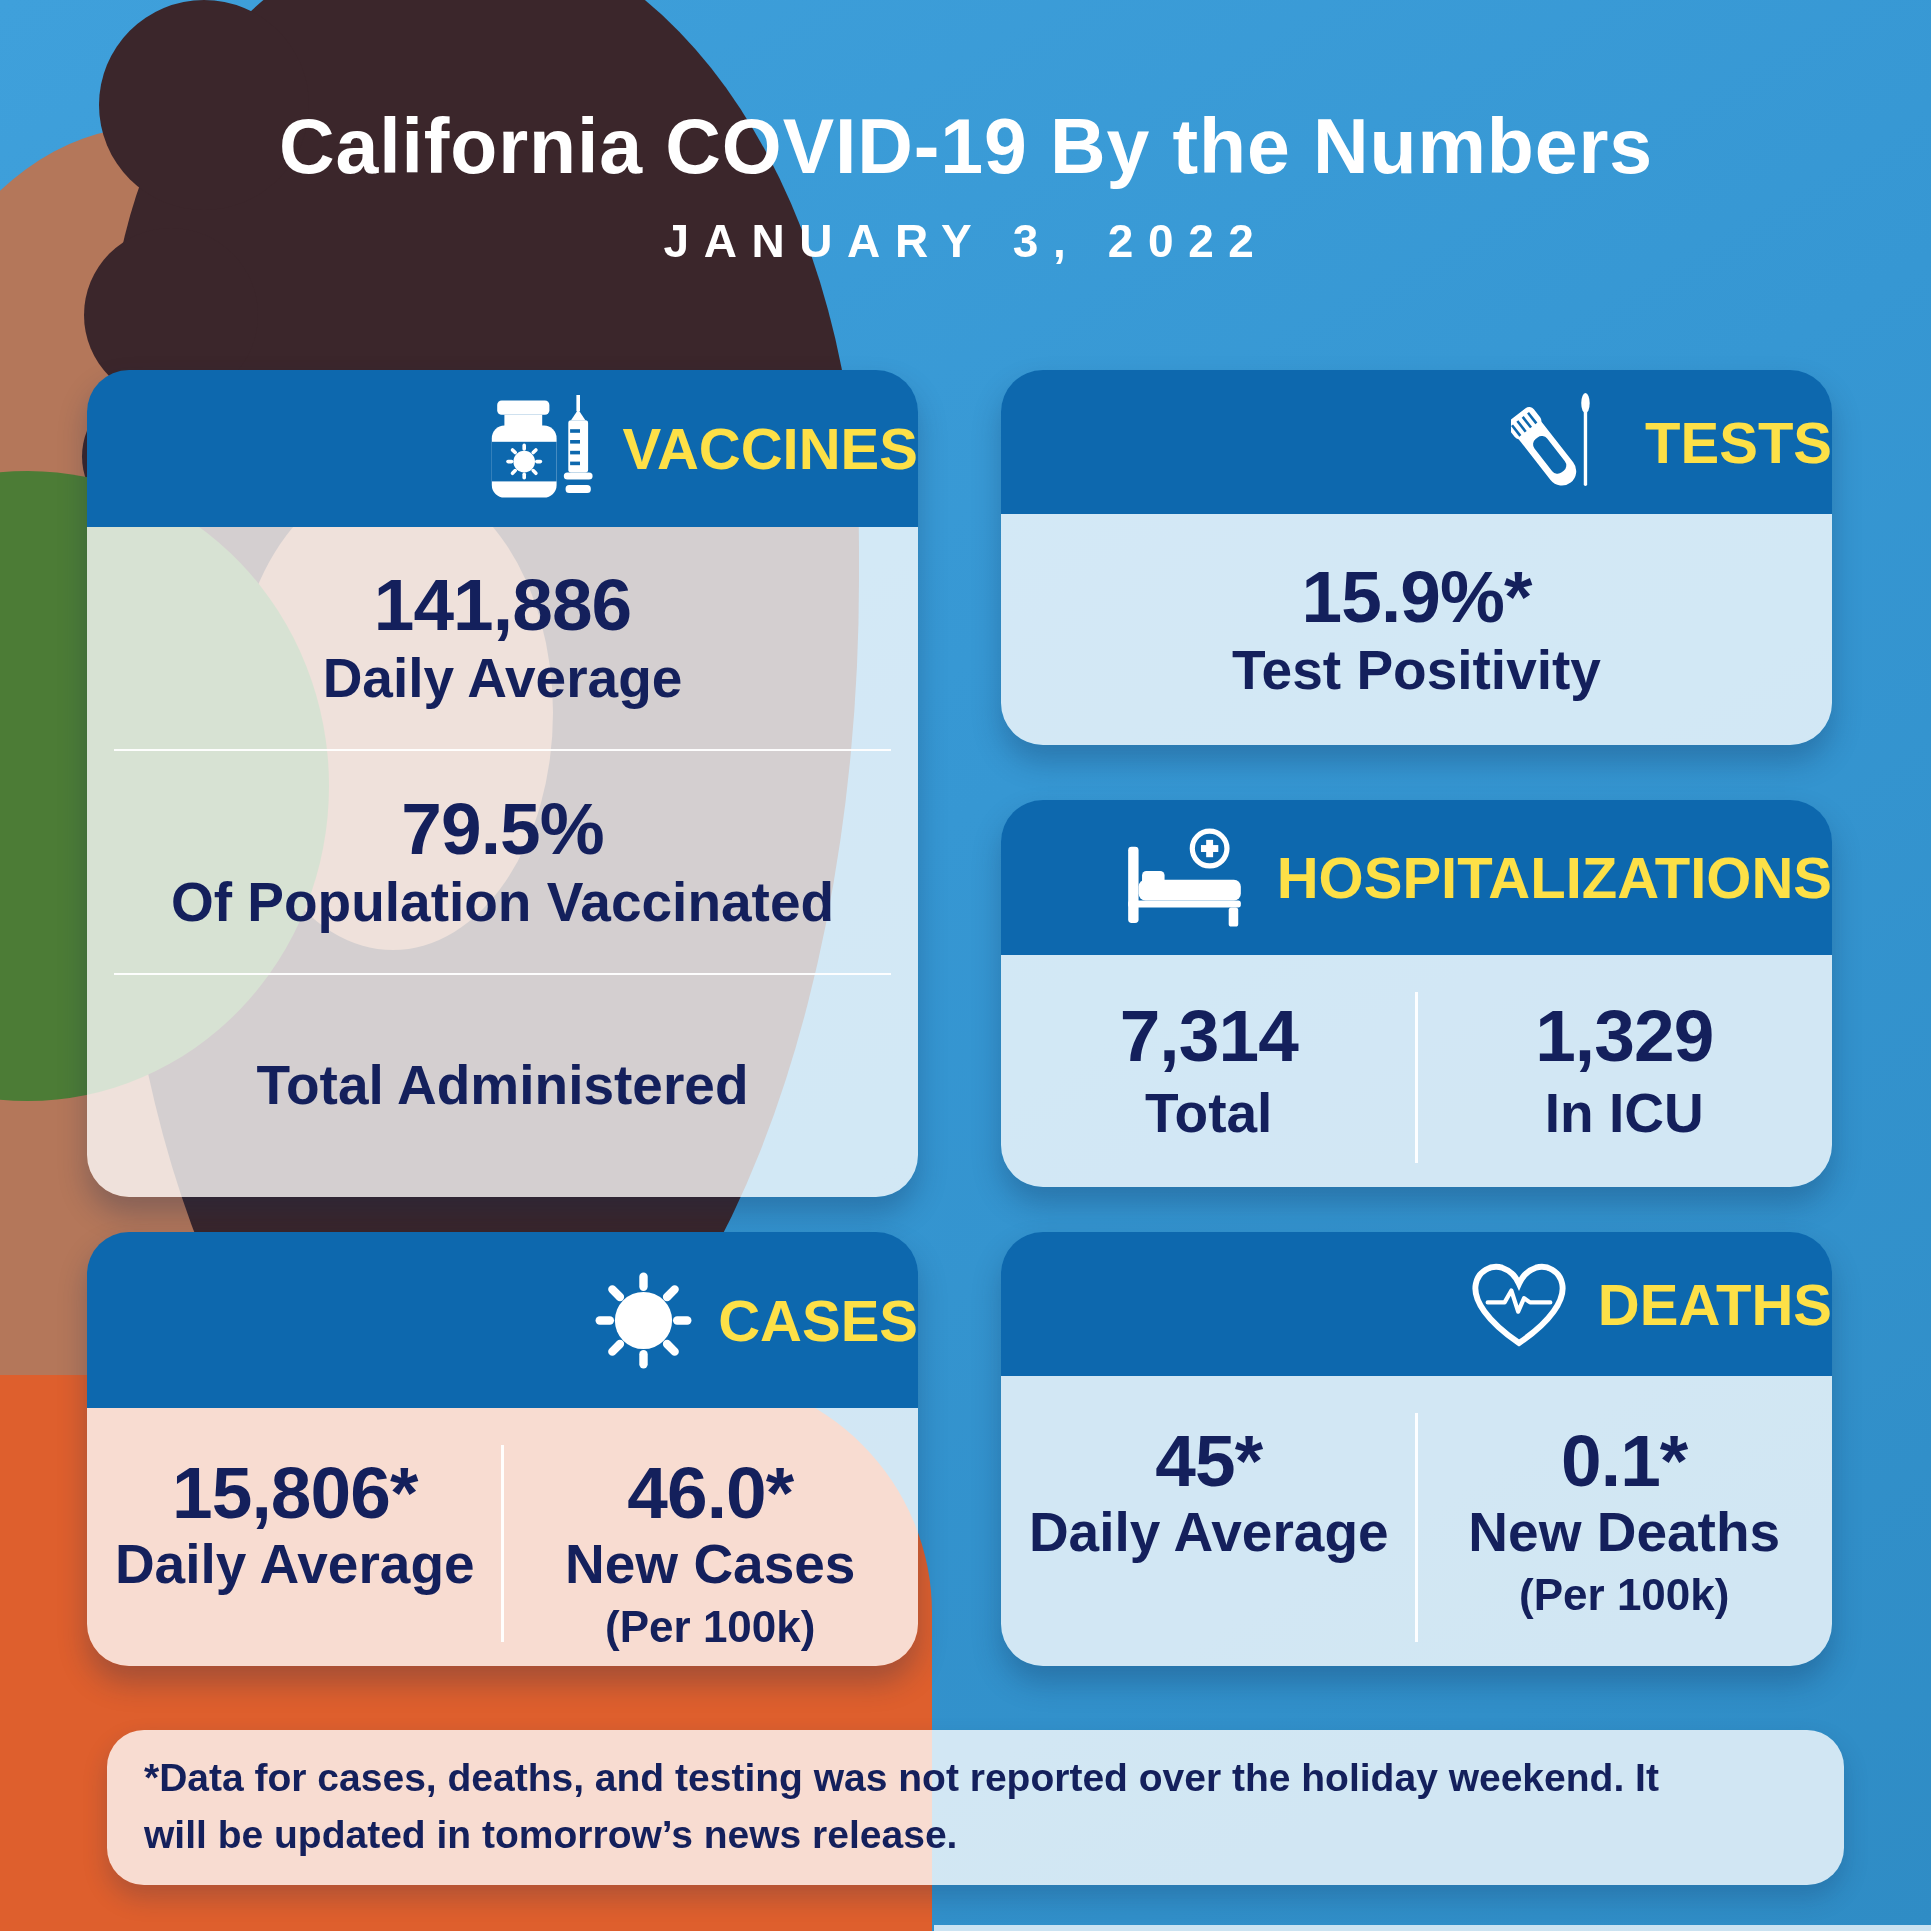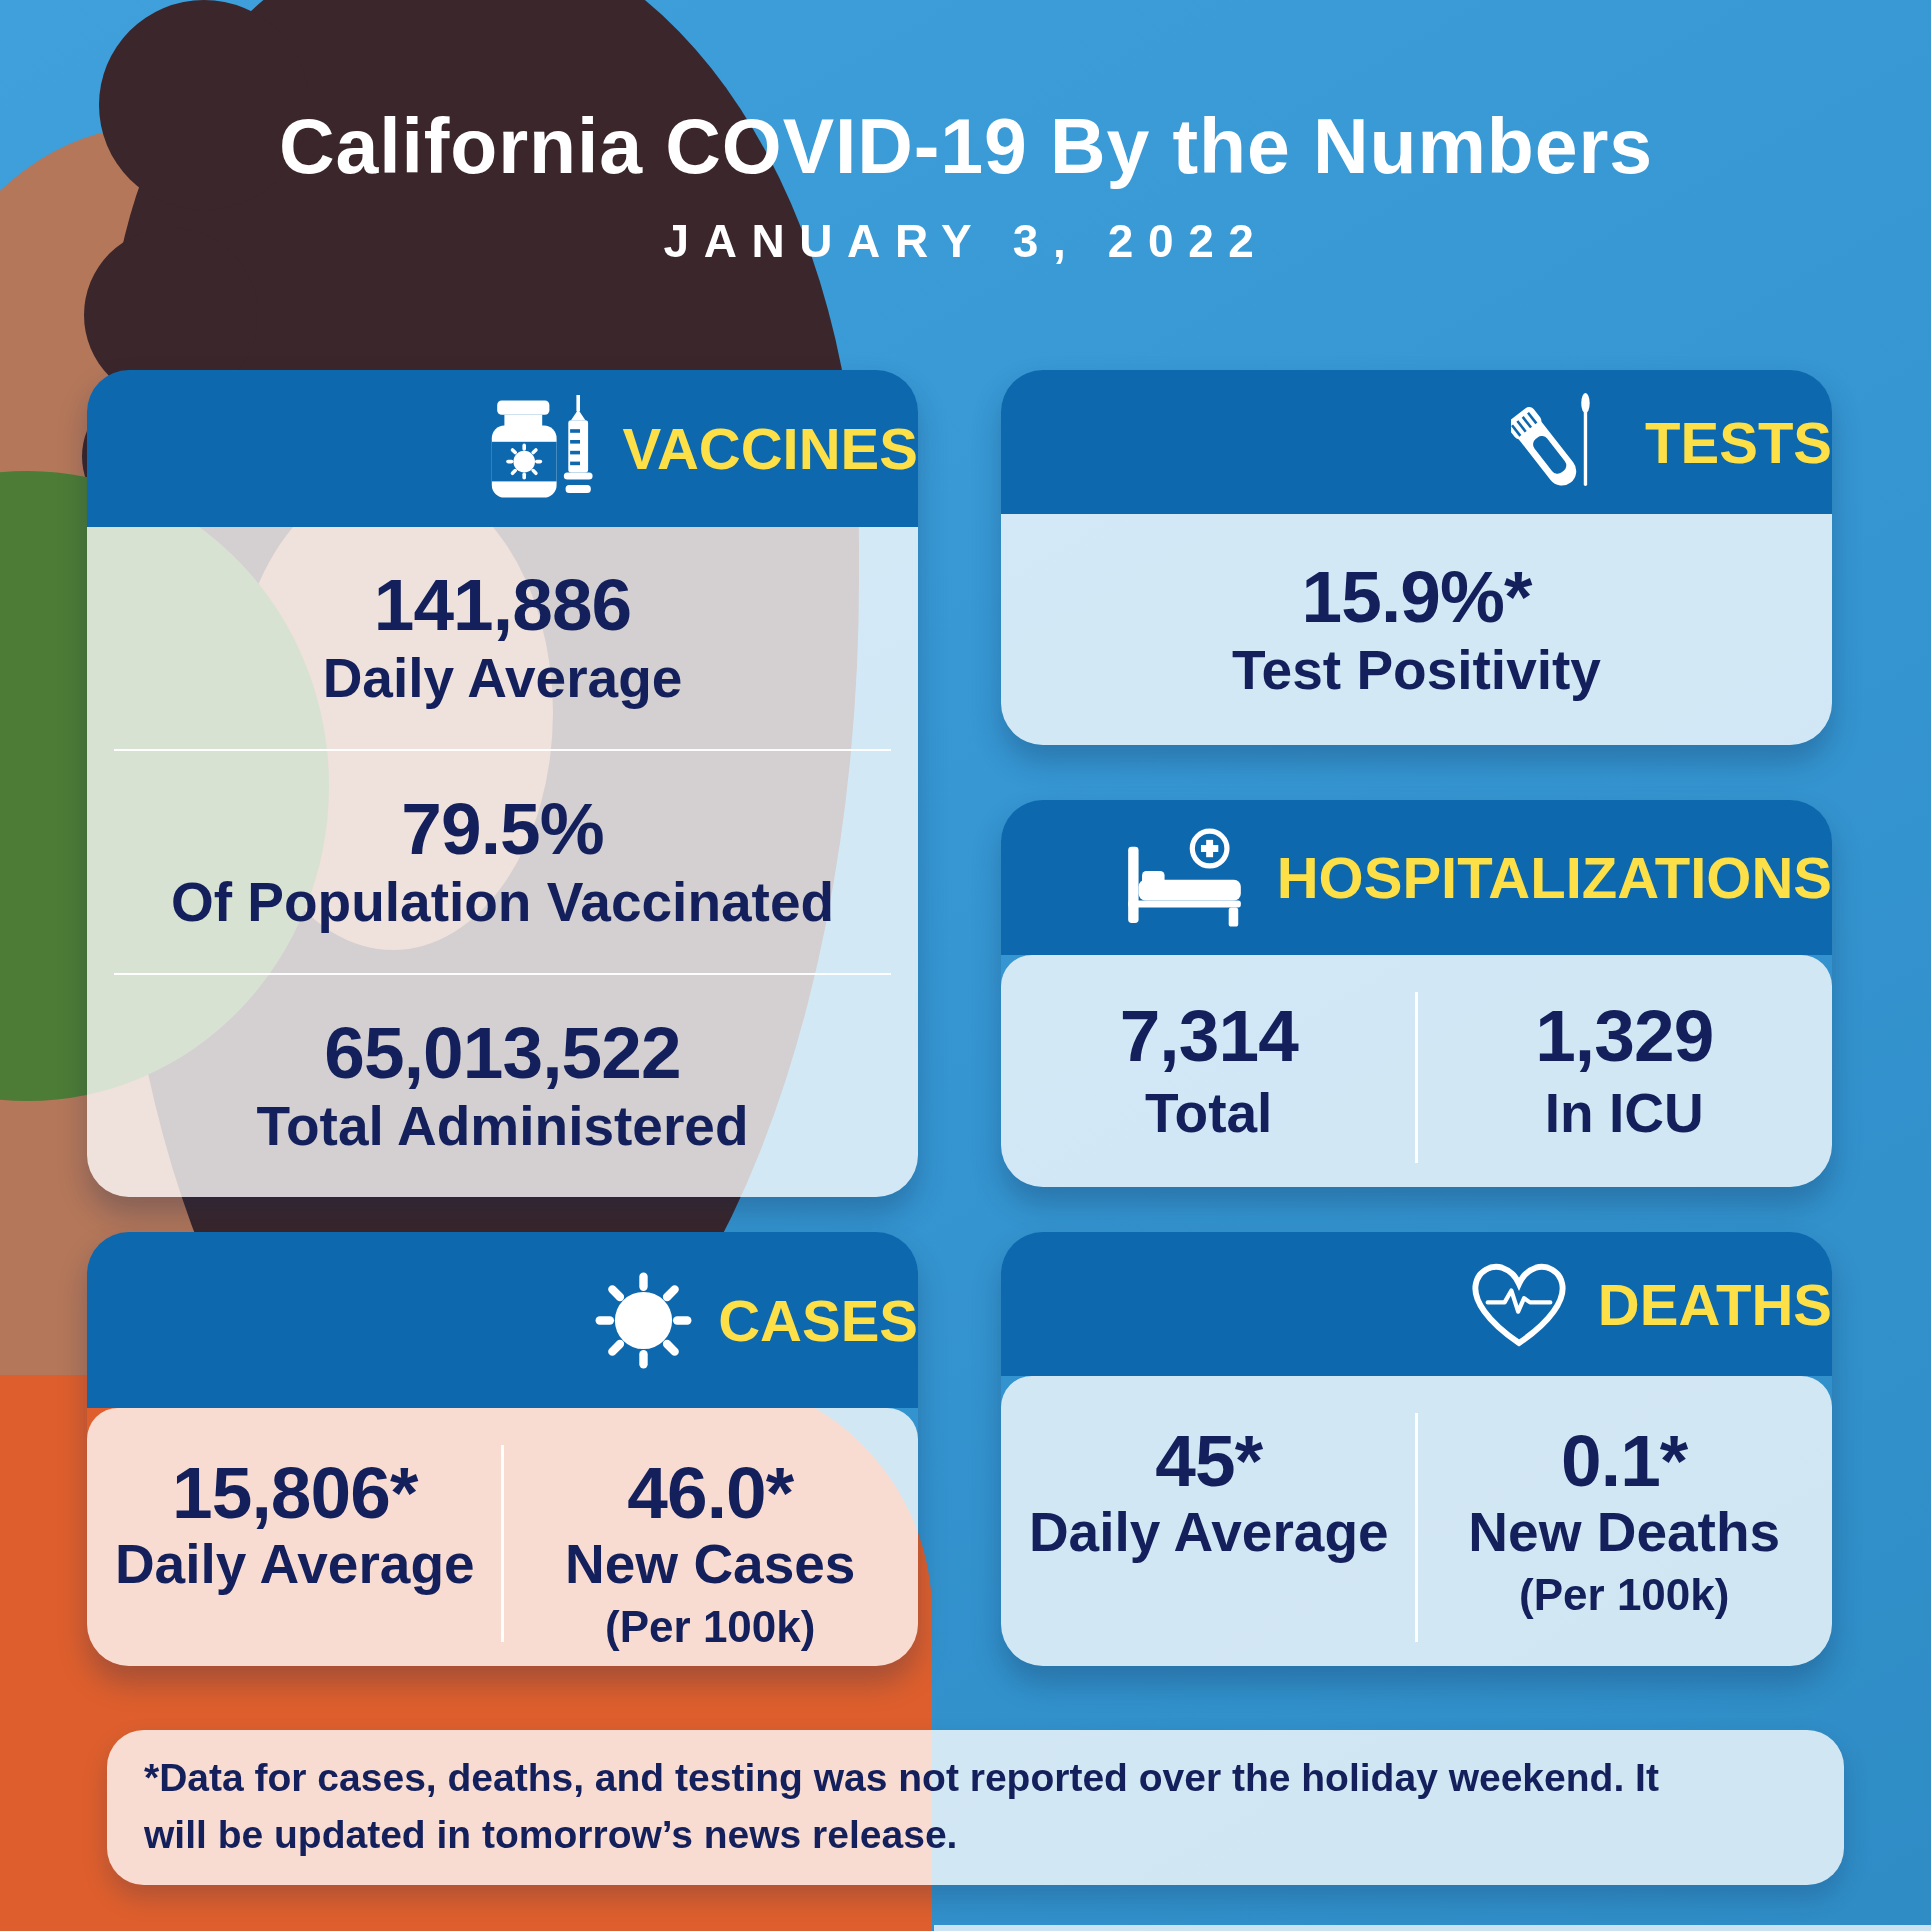--- a/index.html
+++ b/index.html
@@ -60,21 +60,21 @@
   .card-hospitalizations .card-header{height:155px;}
   .card-cases{left:87px;top:1232px;width:831px;height:434px;}
   .card-cases .card-header{height:176px;}
   .card-deaths{left:1001px;top:1232px;width:831px;height:434px;}
   .card-deaths .card-header{height:144px;}
 
   .stack{flex-direction:column;}
   .vsec{flex:1 1 0;display:flex;flex-direction:column;align-items:center;justify-content:center;gap:9.1px;}
   .hline{height:2.7px;background:var(--divider);margin:0 27.4px;flex:0 0 auto;}
 
-  .cols{position:relative;border-radius:31px;}
+  .cols{position:relative;}
   .col{flex:1 1 0;display:flex;flex-direction:column;align-items:center;}
   .col-center{justify-content:center;gap:12.8px;}
   .col-top{padding-top:48px;gap:7.3px;}
   .vline{position:absolute;left:50%;top:37px;bottom:24px;width:3.7px;margin-left:-1.8px;background:var(--divider);}
 
   .value{font-size:73px;font-weight:bold;color:var(--navy);letter-spacing:-0.9px;line-height:1;}
   .stat-label{font-size:55px;font-weight:bold;color:var(--navy);line-height:1.05;text-align:center;}
   .stat-sublabel{font-size:44px;font-weight:bold;color:var(--navy);line-height:1;margin-top:3.7px;}
 
   .footnote-bar{
@@ -145,21 +145,20 @@
         <div class="value">141,886</div>
         <div class="stat-label">Daily Average</div>
       </div>
       <div class="hline"></div>
       <div class="vsec">
         <div class="value">79.5%</div>
         <div class="stat-label">Of Population Vaccinated</div>
       </div>
       <div class="hline"></div>
       <div class="vsec">
-        <div class="value">65,013,522</div>
         <div class="stat-label">Total Administered</div>
       </div>
     </div>
   </section>
 
   <section class="card card-tests">
     <div class="card-header">
       <span class="icon">
         <svg width="110" height="102" viewBox="0 0 130 120" fill="#ffffff" xmlns="http://www.w3.org/2000/svg">
           <ellipse cx="88" cy="14" rx="5" ry="12"></ellipse>

